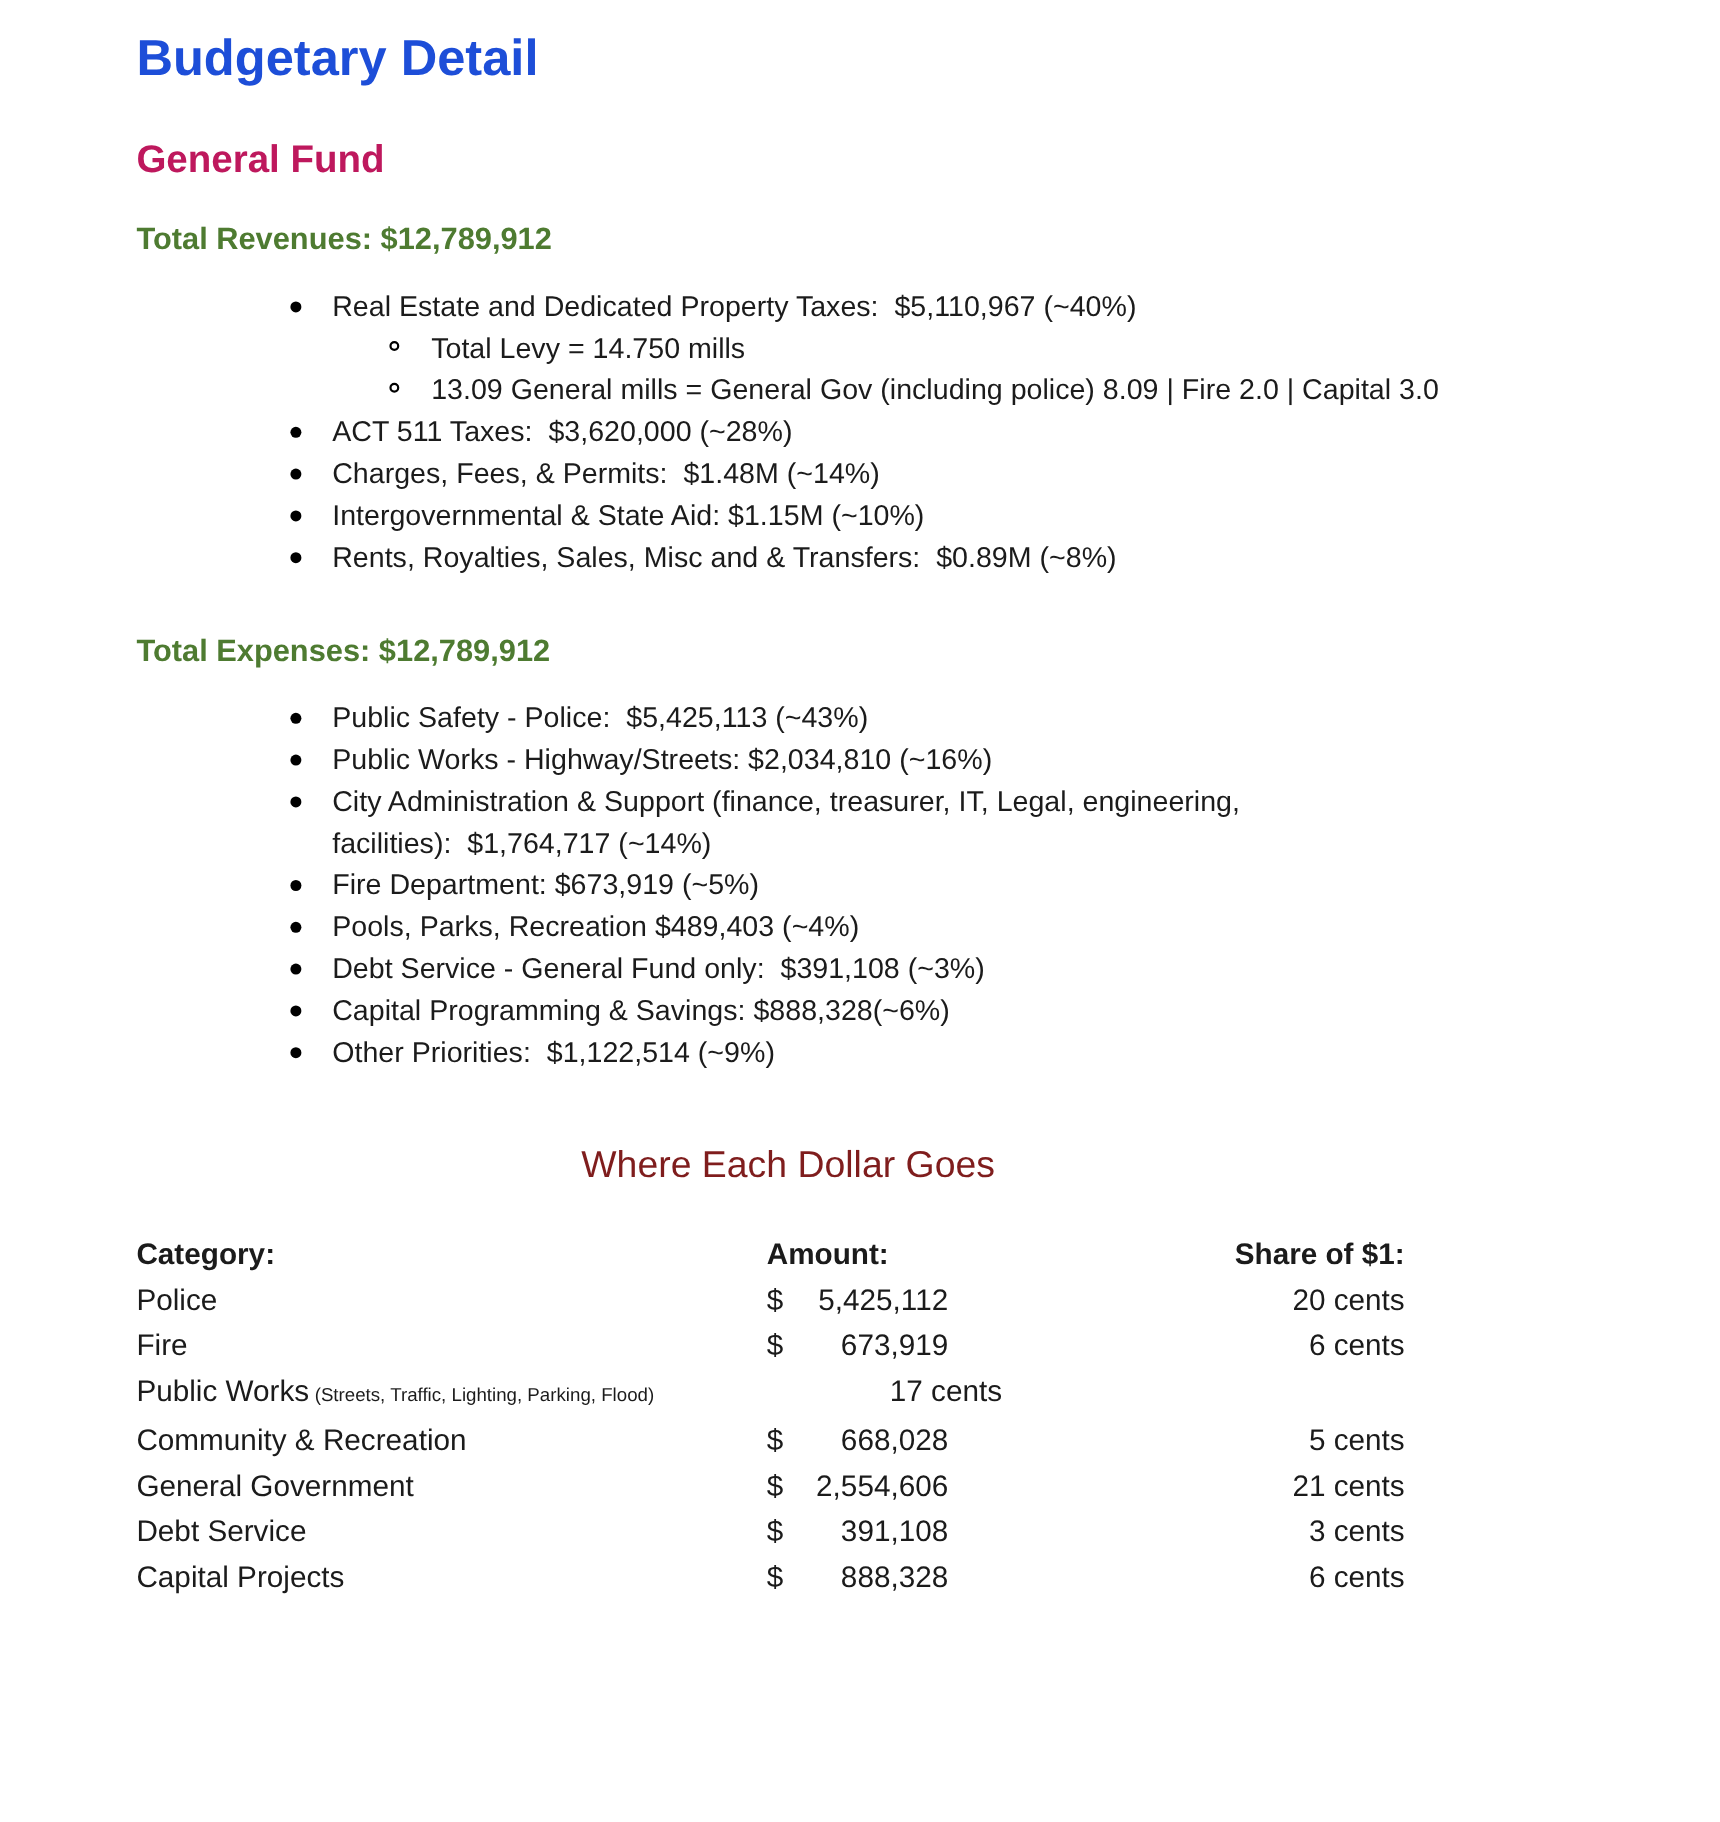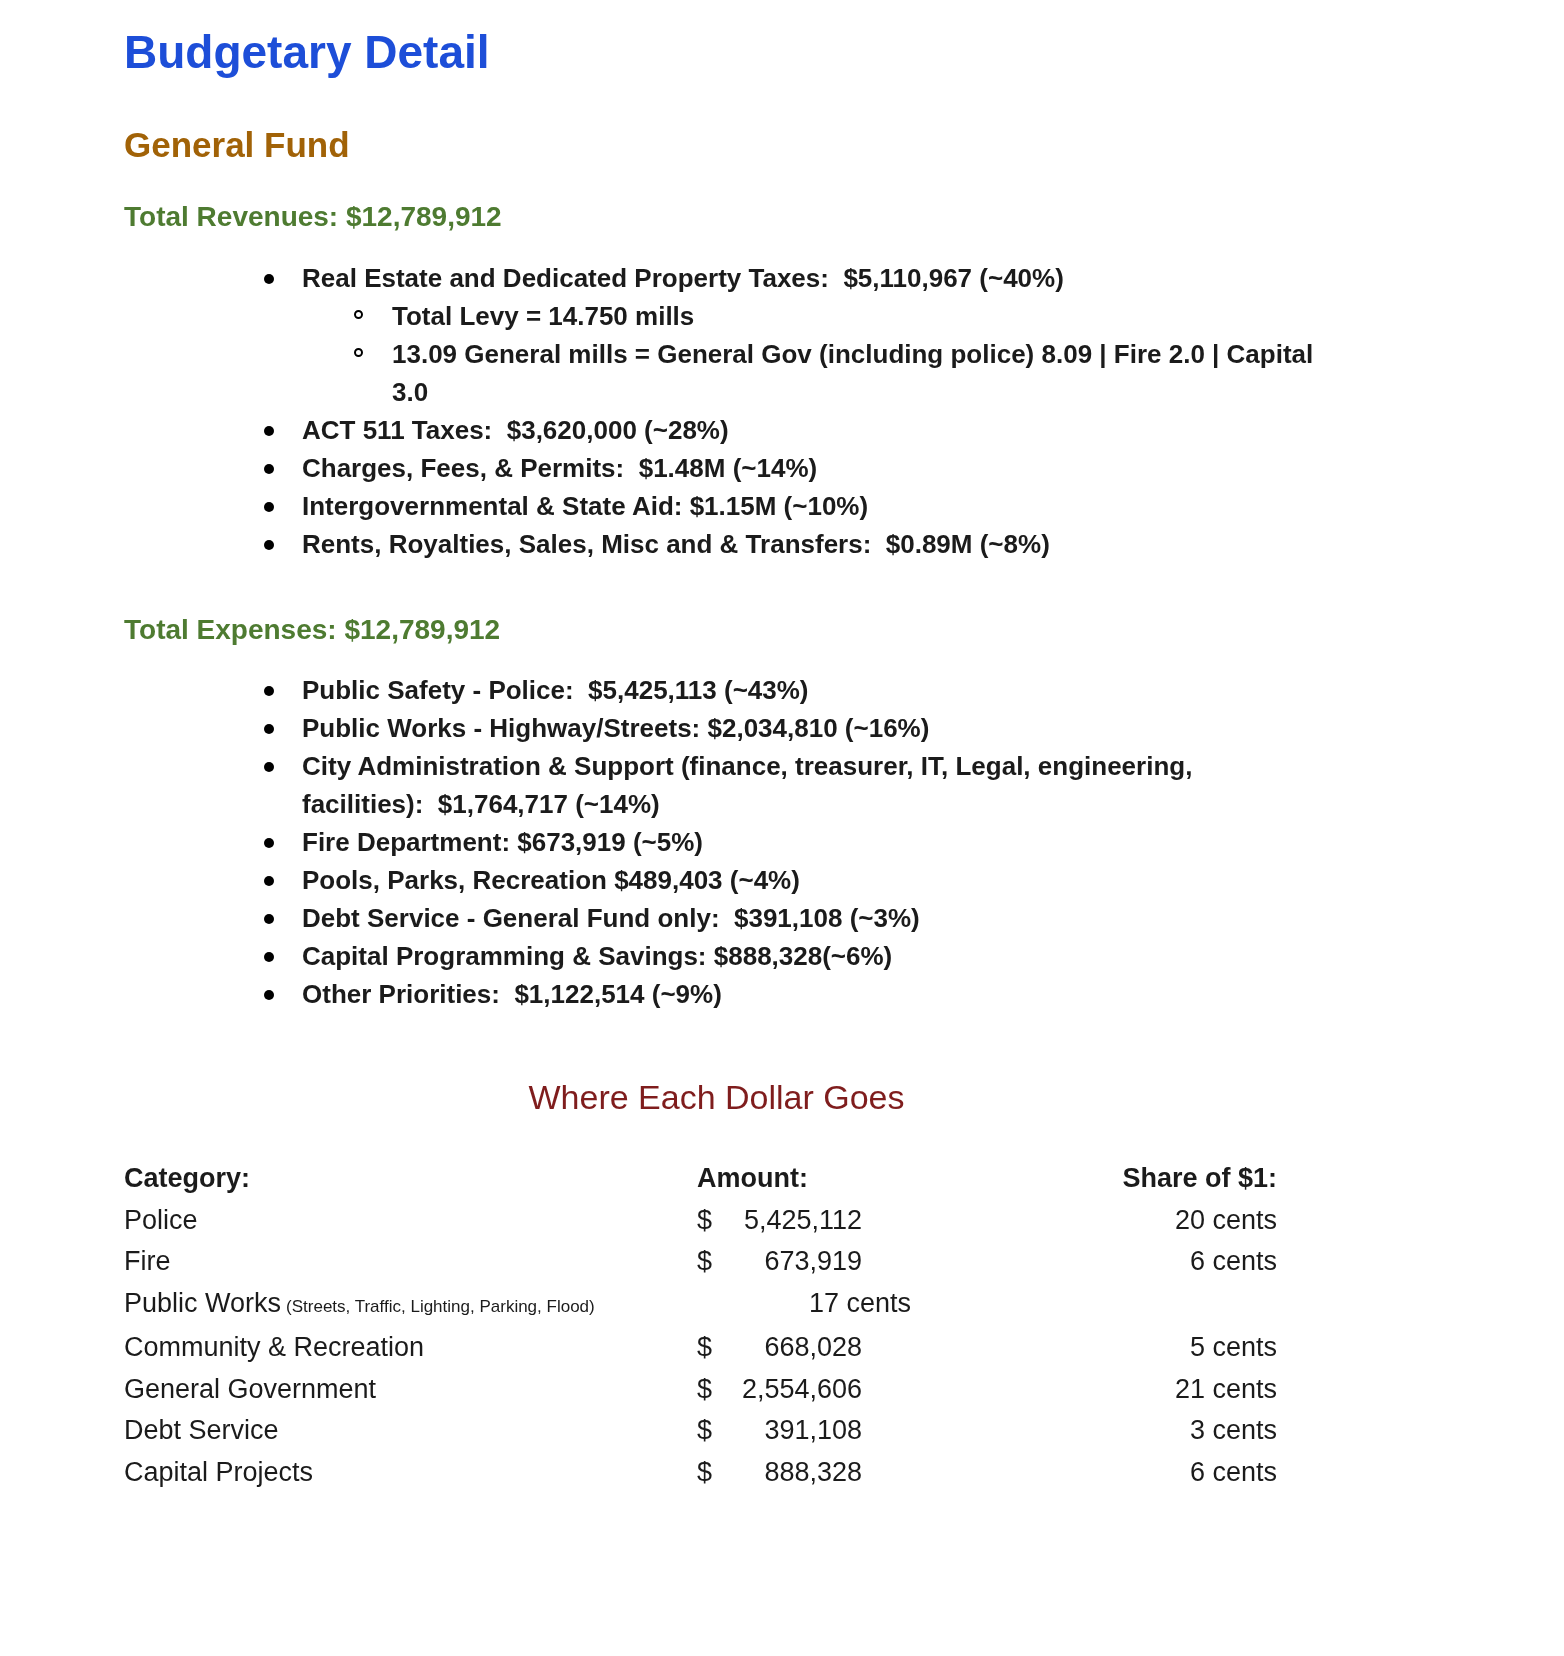--- a/index.html
+++ b/index.html
@@ -21,39 +21,38 @@
   .page-title {
     font-size: 46px;
     font-weight: 700;
     color: #1d4ed8;
     line-height: 1.15;
   }
   .section-heading {
     margin-top: 46px;
     font-size: 35px;
     font-weight: 700;
-    color: #a16207;
+    color: #be185d;
     line-height: 1.15;
   }
   .totals-heading {
     margin-top: 35px;
     font-size: 28px;
     font-weight: 700;
     color: #4e7b31;
     line-height: 1.2;
   }
 
   ul.blist {
     list-style: none;
     margin-top: 25px;
   }
   .li {
     display: flex;
     align-items: flex-start;
-    font-weight: bold;
   }
   .li .txt {
     font-size: 26px;
     line-height: 38px;
     max-width: 940px;
   }
   .l1 { padding-left: 140px; }
   .l2 { padding-left: 230px; }
   .dot {
     flex: 0 0 auto;

